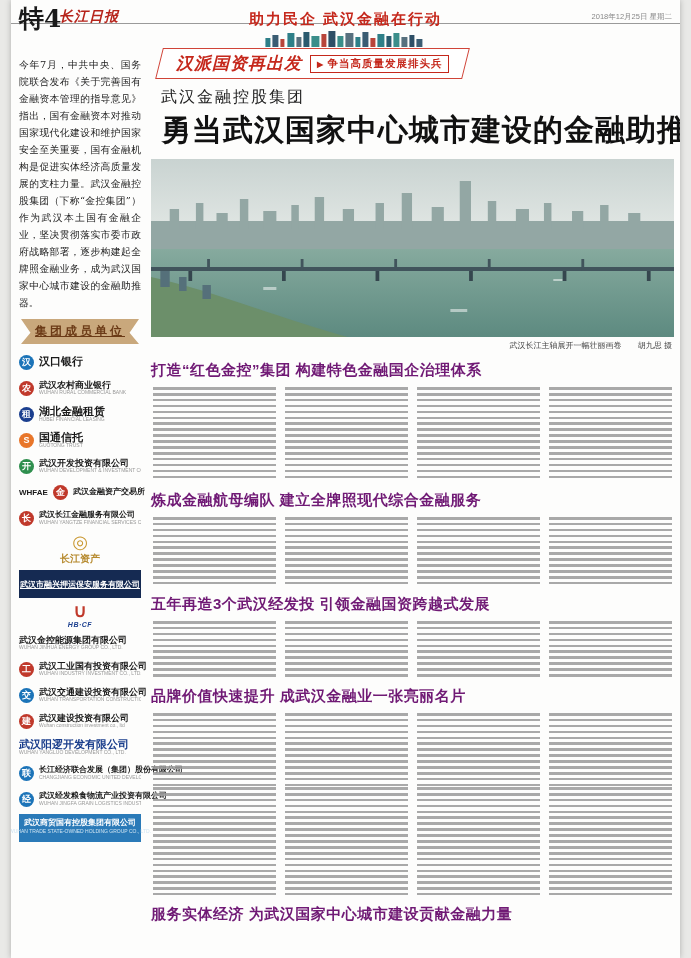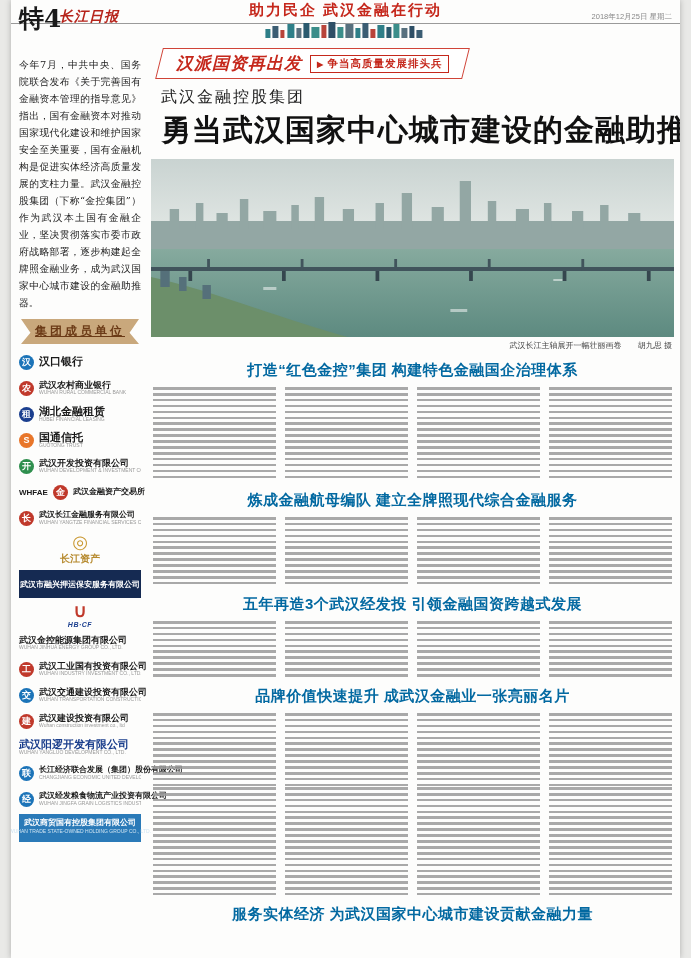--- a/index.html
+++ b/index.html
@@ -7,21 +7,21 @@
     position:relative;width:669px;height:958px;margin:0 auto;background:#fdfdfc;
     font-family:"Liberation Sans",sans-serif;color:#1a1a1a;overflow:hidden;
     box-shadow:0 0 6px rgba(0,0,0,.25);
   }
   
   .hdr{position:relative;height:38px;}
   .hdr-rule{position:absolute;left:0;right:0;top:23px;height:1px;background:#9a9a9a;}
   .edition{position:absolute;left:8px;top:2px;font-family:"DejaVu Serif",serif;font-weight:bold;font-size:25px;}
   .masthead{position:absolute;left:48px;top:8px;color:#b6241b;font-family:"DejaVu Serif",serif;
     font-style:italic;font-weight:bold;font-size:14px;letter-spacing:1px;}
-  .campaign{position:absolute;left:50%;top:1px;transform:translateX(-50%);text-align:right;z-index:2;}
+  .campaign{position:absolute;left:50%;top:10px;transform:translateX(-50%);text-align:right;z-index:2;}
   .campaign-title{color:#c5281c;font-weight:bold;font-size:15px;letter-spacing:2px;}
   .skyline{display:block;margin:1px auto 0;}
   .hdr-date{position:absolute;right:8px;top:12px;font-size:7.5px;color:#888;}
 
   
   .layout{display:flex;padding:4px 6px 0 8px;}
   .rail{width:122px;flex:none;padding-right:6px;}
   .main{flex:1;min-width:0;padding-left:4px;}
 
   
@@ -43,21 +43,21 @@
   .c-orange{background:#e8762a}.c-green{background:#2f8f4e}
   .mk-crm{display:inline-flex;flex:none;width:18px;height:11px;border:1px solid #2a6db5;color:#2a6db5;
     border-radius:50%;font-size:5px;font-weight:bold;align-items:center;justify-content:center;background:#fff;}
   .whfae{font-size:8px;font-weight:bold;flex:none;}
   .member.center{flex-direction:column;gap:1px;justify-content:center;text-align:center;}
   .member.center .mcn{color:#b68a2e;font-size:10px;}
   .emblem{font-size:18px;color:#c9972f;line-height:1;}
   .emblem.red{color:#c0392b;font-weight:bold;}
   .emblem-sub{font-size:7px;font-weight:bold;color:#1b3f8f;letter-spacing:.5px;}
   .member.bar{background:#152a52;justify-content:center;padding:3px 2px;}
-  .member.bar .mcn{color:#fff;font-size:8px;}
+  .member.bar .mcn{color:#fff;font-size:8px;text-decoration:underline;}
   .member.bar2{background:#2a7ab8;flex-direction:column;gap:0;padding:3px 2px;text-align:center;}
   .member.bar2 .mcn{color:#fff;font-size:8px;}
   .member.bar2 .men{color:#cfe4f2;}
   .mcn.blue{color:#1a3e8c;}
 
   
   .bannerbox{display:inline-block;border:1px solid #d04438;transform:skewX(-14deg);
     padding:3px 16px;margin:6px 0 4px 8px;background:#fff;}
   .bannerbox>div{transform:skewX(14deg);display:flex;align-items:center;gap:8px;}
   .calli{color:#c5281c;font-family:"DejaVu Serif",serif;font-style:italic;font-weight:bold;
@@ -68,21 +68,21 @@
   .kicker{font-size:16px;letter-spacing:2px;margin:4px 0 2px 10px;color:#222;}
   .headline{font-size:30px;font-weight:bold;letter-spacing:1px;margin:0 0 8px 10px;color:#111;
     white-space:nowrap;}
 
   
   .photo{display:block;width:100%;height:178px;}
   .photo-cap{text-align:right;font-size:8px;color:#444;margin:3px 2px 6px 0;}
   .photo-cap b{font-weight:normal;margin-left:14px;}
 
   
-  .art h2{font-size:15px;font-weight:bold;text-align:center;margin:10px 0 7px;letter-spacing:.5px;color:#0369a1;}
+  .art h2{font-size:15px;font-weight:bold;margin:10px 0 7px;letter-spacing:.5px;color:#701a75;}
   .cols{display:flex;gap:9px;padding:0 2px;}
   .col{flex:1;min-width:0;}
   .tl{background-image:repeating-linear-gradient(to bottom,#9a9a9a 0,#9a9a9a 2.6px,transparent 2.6px,transparent 5.9px);
     background-size:100% 100%;opacity:.85;}
   .hA{height:94px}.hB{height:68px}.hC{height:56px}.hD{height:74px}.hE{height:108px}
 </style>
 </head>
 <body>
 
 <div class="page">

